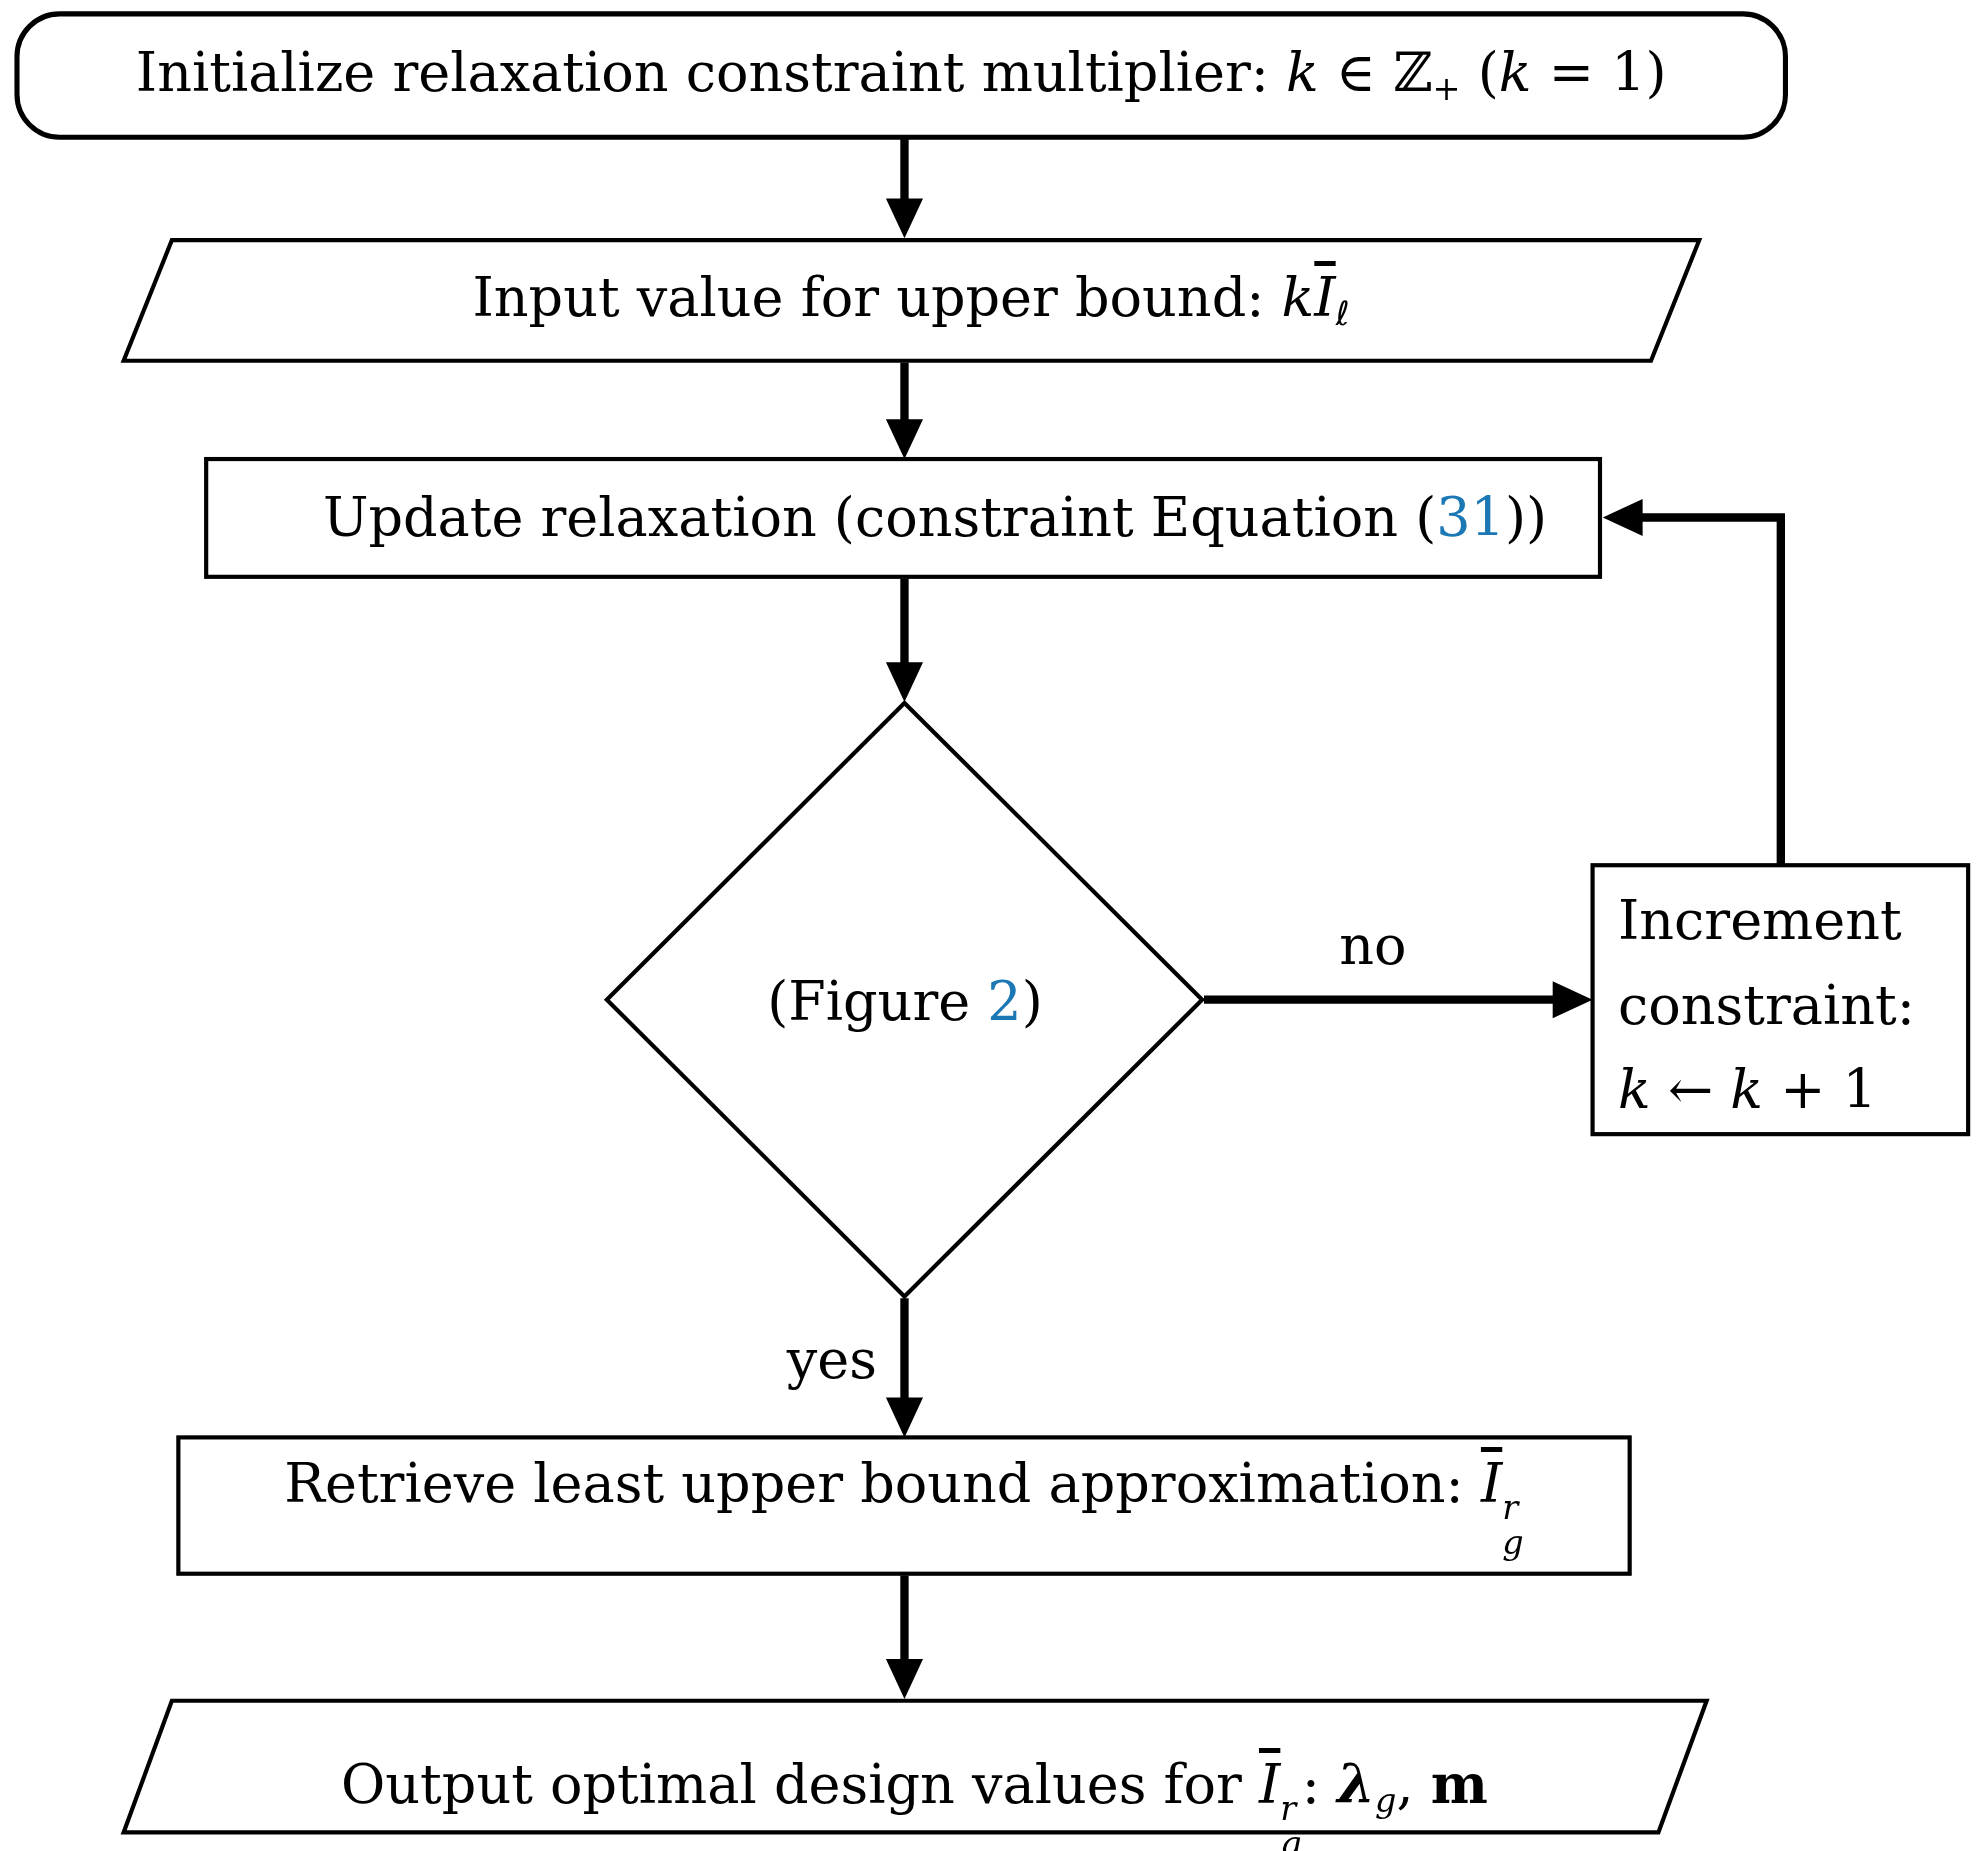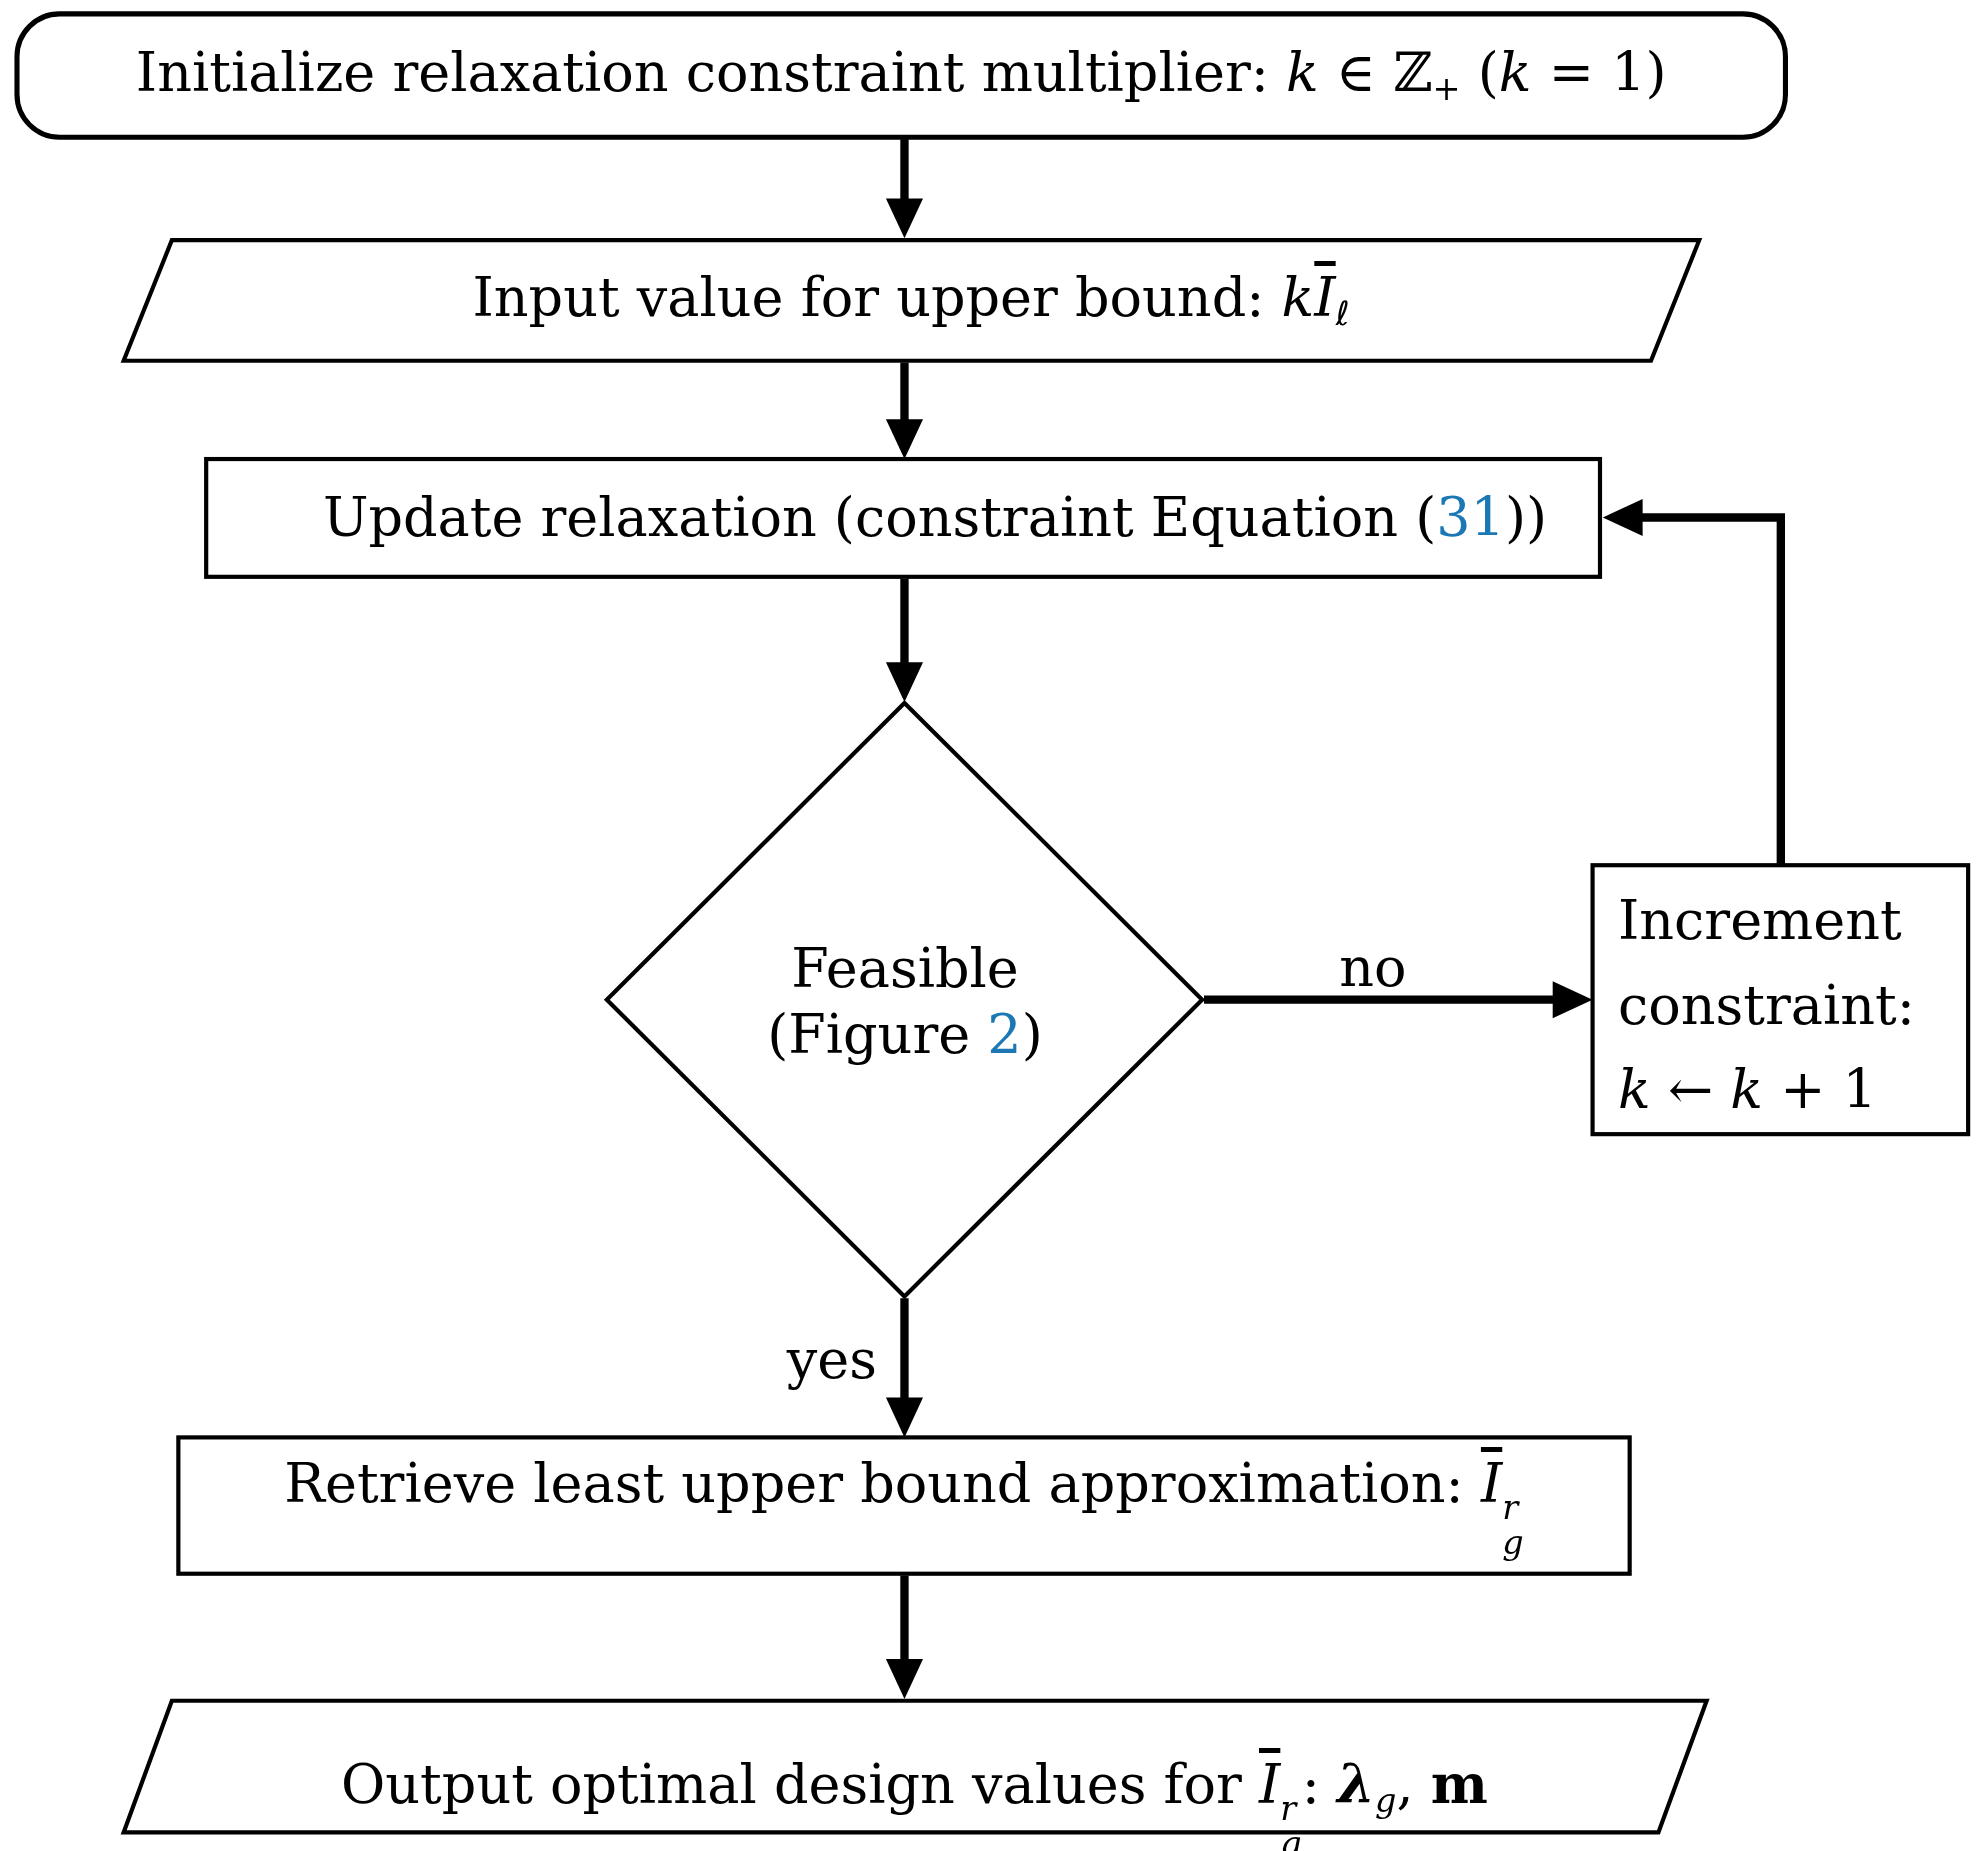--- a/index.html
+++ b/index.html
@@ -101,21 +101,20 @@
     </span>
   </div>
 
   <div class="nodetext" style="left:206px;top:459px;width:1394px;height:118px;padding-left:32px;">
     <span>
       <span>Update relaxation (constraint Equation (</span><span class="link">31</span><span>))</span>
     </span>
   </div>
 
   <div class="nodetext diamond-lines" style="left:608px;top:890px;width:594px;height:223px;">
-    <span>Feasible</span>
     <span>
       <span>(Figure </span><span class="link">2</span><span>)</span>
     </span>
   </div>
 
   <div class="nodetext left-lines" style="left:1618px;top:883px;width:334px;height:234px;">
     <span>Increment</span>
     <span>constraint:</span>
     <span>
       <span class="it">k</span><span> ← </span><span class="it">k</span><span> + 1</span>
@@ -133,17 +132,17 @@
 
   <div class="nodetext" style="left:123px;top:1741px;width:1583px;height:132px;align-items:center;">
     <span>
       <span>Output optimal design values for </span><span class="it ov">I</span><span class="stack">
           <span>r</span>
           <span>g</span>
         </span><span>: </span><span class="bdit">λ</span><span class="sbit">g</span><span>, </span><span class="bf">m</span>
     </span>
   </div>
 
-  <div class="edge-label" style="left:1234px;top:914px;width:278px;text-align:center;margin-top:22px;">no</div>
+  <div class="edge-label" style="left:1234px;top:914px;width:278px;text-align:center;">no</div>
   <div class="edge-label" style="left:705px;top:1328px;width:172px;text-align:right;">yes</div>
 
 </div>
 
 
 </body></html>

